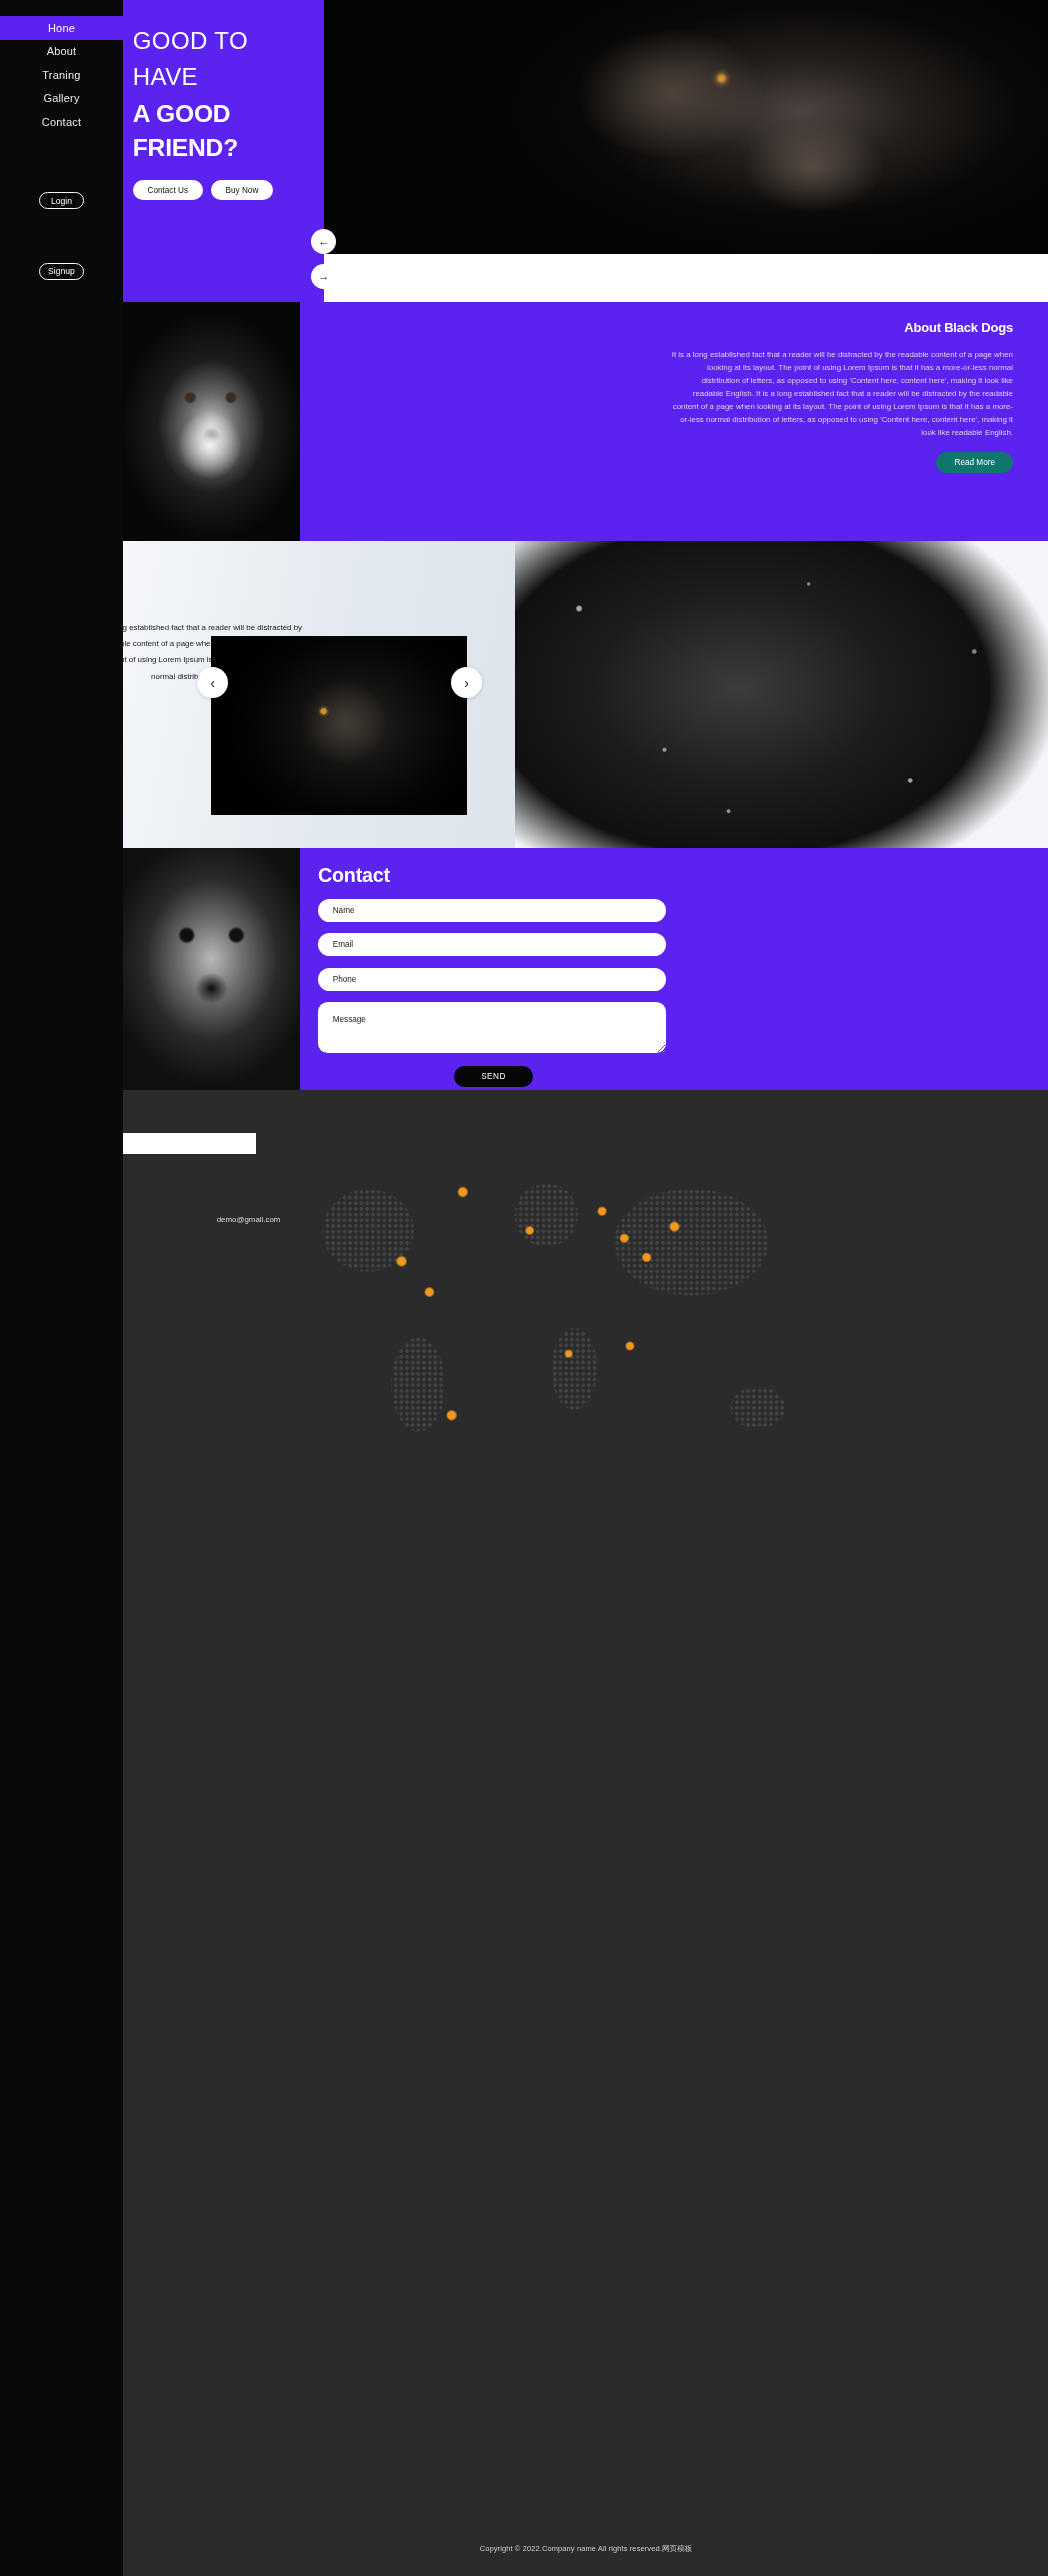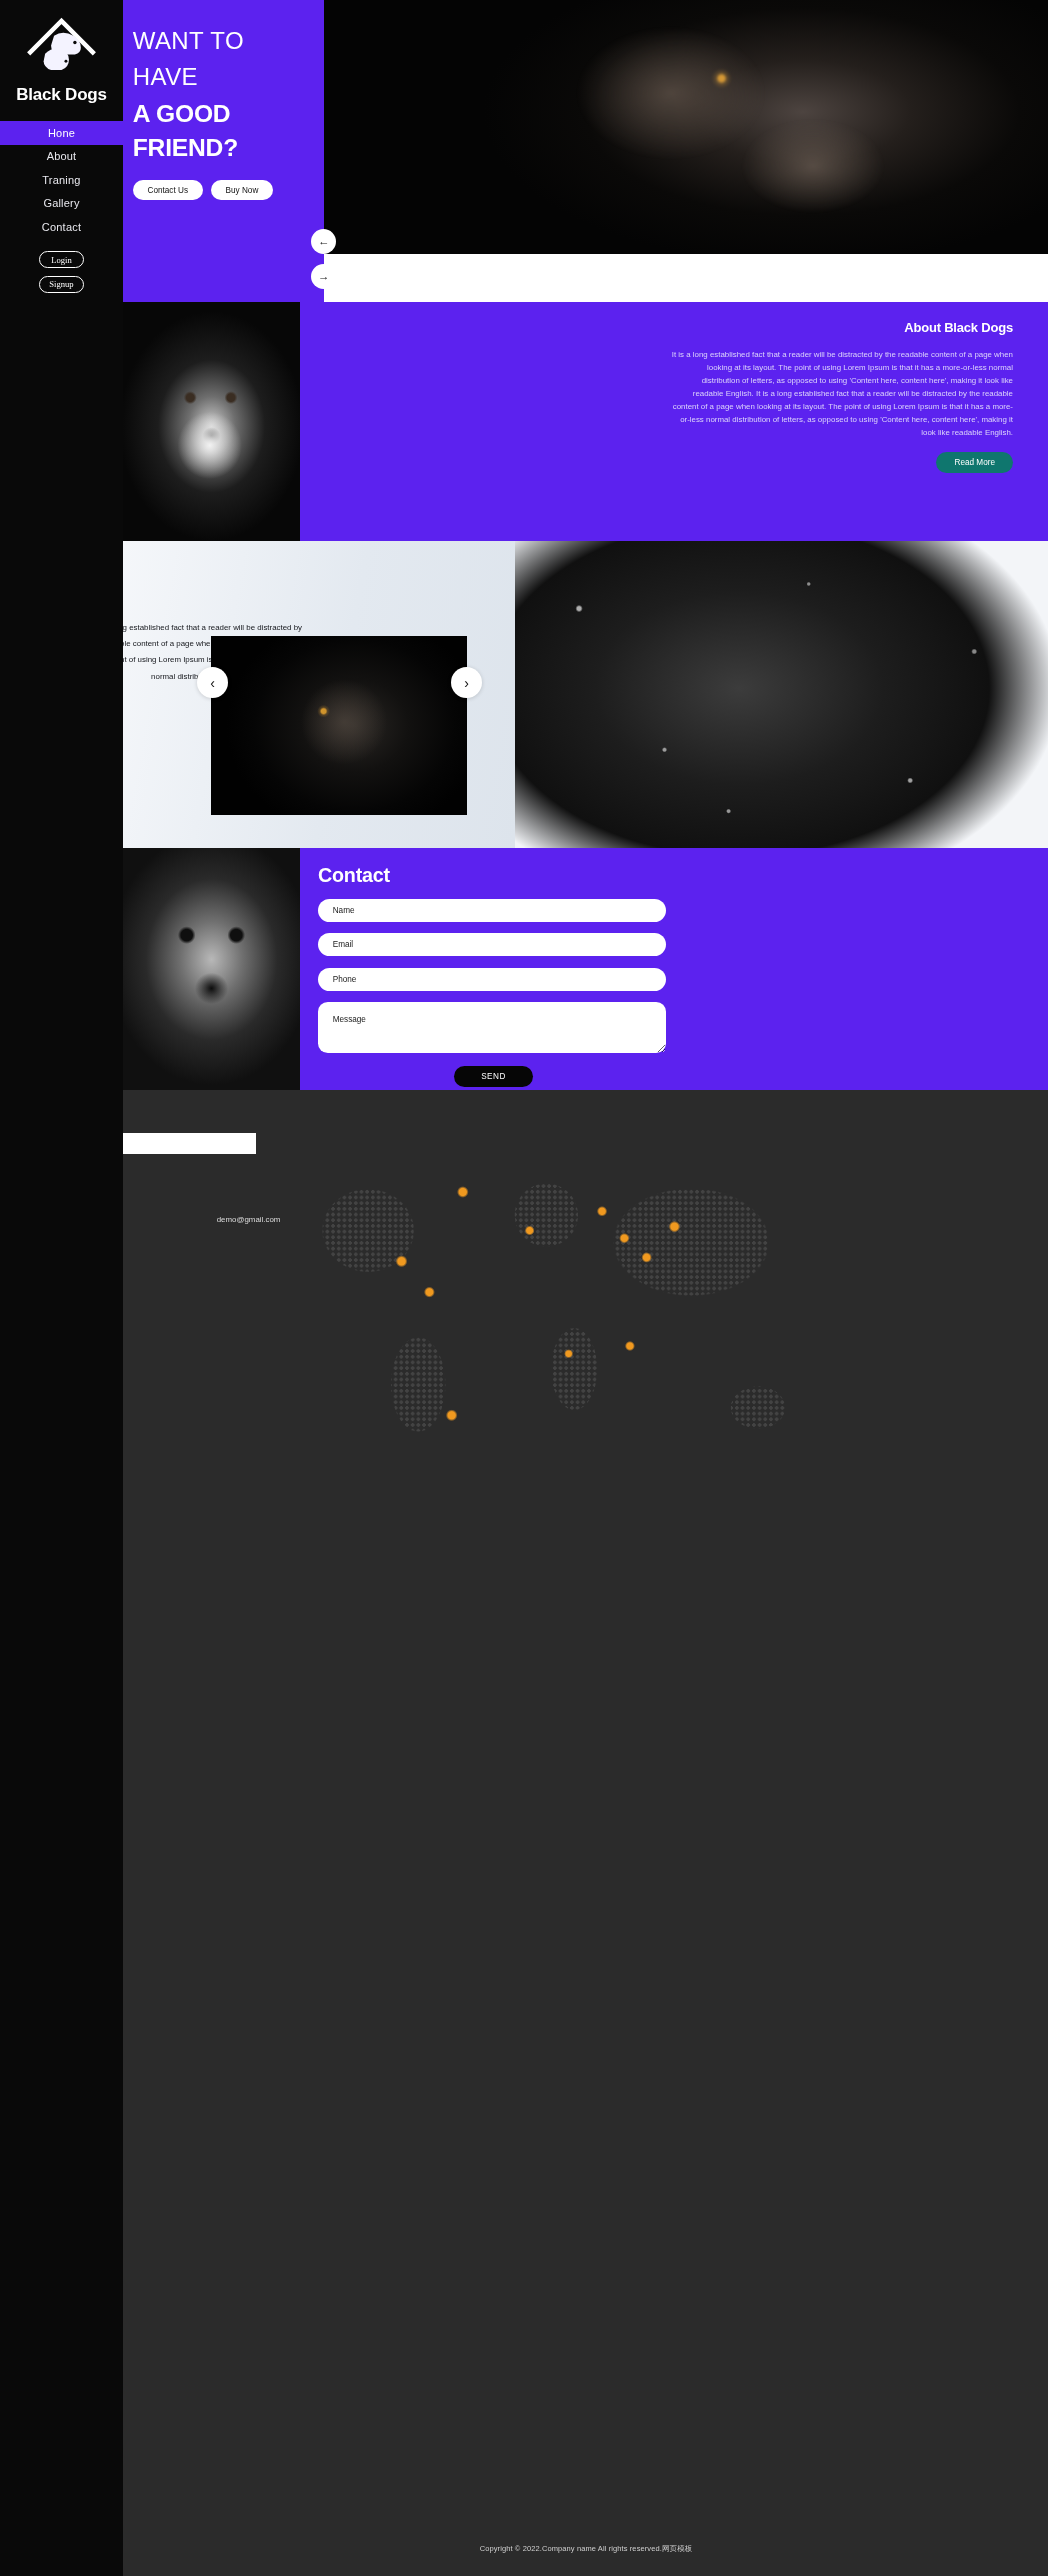--- a/index.html
+++ b/index.html
@@ -25,21 +25,21 @@
   .nav{ margin-top:16.4px; }
   .nav-item{
     display:block; width:123px; text-align:center; color:#e9e9ef;
     font-size:11px; padding:5.7px 0; text-decoration:none; letter-spacing:0.2px;
   }
   .nav-item.active{ background:#5c22ef; color:#fff; }
   .auth{ margin-top:13px; display:flex; flex-direction:column; align-items:center; gap:7.4px;}
   .pill-ghost{
     width:45px; height:17px; border:0.8px solid #fff; border-radius:9.8px;
     background:transparent; color:#fff; font-size:8.6px; cursor:pointer;
-    font-family:Liberation Serif, serif; display:flex; align-items:center; justify-content:center;
+    font-family:Liberation Sans, sans-serif; display:flex; align-items:center; justify-content:center;margin-top:46px;
   }
 
   
   .hero{ position:absolute; left:123px; top:0; width:926px; height:302px; }
   .hero-left{
     position:absolute; left:0; top:0; width:201px; height:302px;
     background:#5c22ef; padding:23px 0 0 9.8px;
   }
   .h-light{ color:#fff; font-size:24px; font-weight:300; line-height:1.48; letter-spacing:0.4px;}
   .h-bold{ color:#fff; font-size:24.6px; font-weight:bold; line-height:1.18; letter-spacing:-0.2px; margin-top:4.9px;}
@@ -253,54 +253,41 @@
   }
   .copy{
     position:absolute; left:0; top:1454px; width:926px; text-align:center;
     color:#cfcfcf; font-size:7.5px; letter-spacing:0.1px;
   }
 </style>
 </head>
 <body>
 
 <aside class="sidebar">
-  <div class="logo-wrap">
-    <div class="logo-mark">
-      <svg viewBox="0 0 100 90" width="75" height="67" aria-hidden="true">
-        <path d="M8 50 L50 8 L92 50" fill="none" stroke="#fff" stroke-width="6" stroke-linecap="square"></path>
-        <path d="M40 28 q12 -8 26 0 q10 6 10 16 q0 7 -8 9 l-22 0 q-10 -2 -10 -12 z" fill="#f4f3ff"></path>
-        <circle cx="68" cy="37" r="2.3" fill="#090909"></circle>
-        <path d="M28 52 q10 -10 22 -6 q10 4 10 14 q0 10 -10 14 l-14 0 q-10 -4 -10 -12 z" fill="#f4f3ff"></path>
-        <path d="M44 50 l6 -10 l6 10 z" fill="#f4f3ff"></path>
-        <circle cx="56" cy="62" r="2" fill="#090909"></circle>
-      </svg>
-    </div>
-    <div class="brand">Black Dogs</div>
-  </div>
 
   <nav class="nav">
     <a class="nav-item active" href="#">Hone</a>
     <a class="nav-item" href="#">About</a>
     <a class="nav-item" href="#">Traning</a>
     <a class="nav-item" href="#">Gallery</a>
     <a class="nav-item" href="#">Contact</a>
   </nav>
 
   <div class="auth">
     <button class="pill-ghost">Login</button>
     <button class="pill-ghost">Signup</button>
   </div>
 </aside>
 
 <section class="hero">
   <div class="hero-img"></div>
   <div class="hero-white"></div>
 
   <div class="hero-left">
-    <div class="h-light">WANT TO</div>
+    <div class="h-light">GOOD TO</div>
     <div class="h-light">HAVE</div>
     <div class="h-bold">A GOOD</div>
     <div class="h-bold">FRIEND?</div>
     <div class="hero-btns">
       <button class="pill-white">Contact Us</button>
       <button class="pill-white">Buy Now</button>
     </div>
   </div>
 
   <button class="circ circ-up">←</button>

